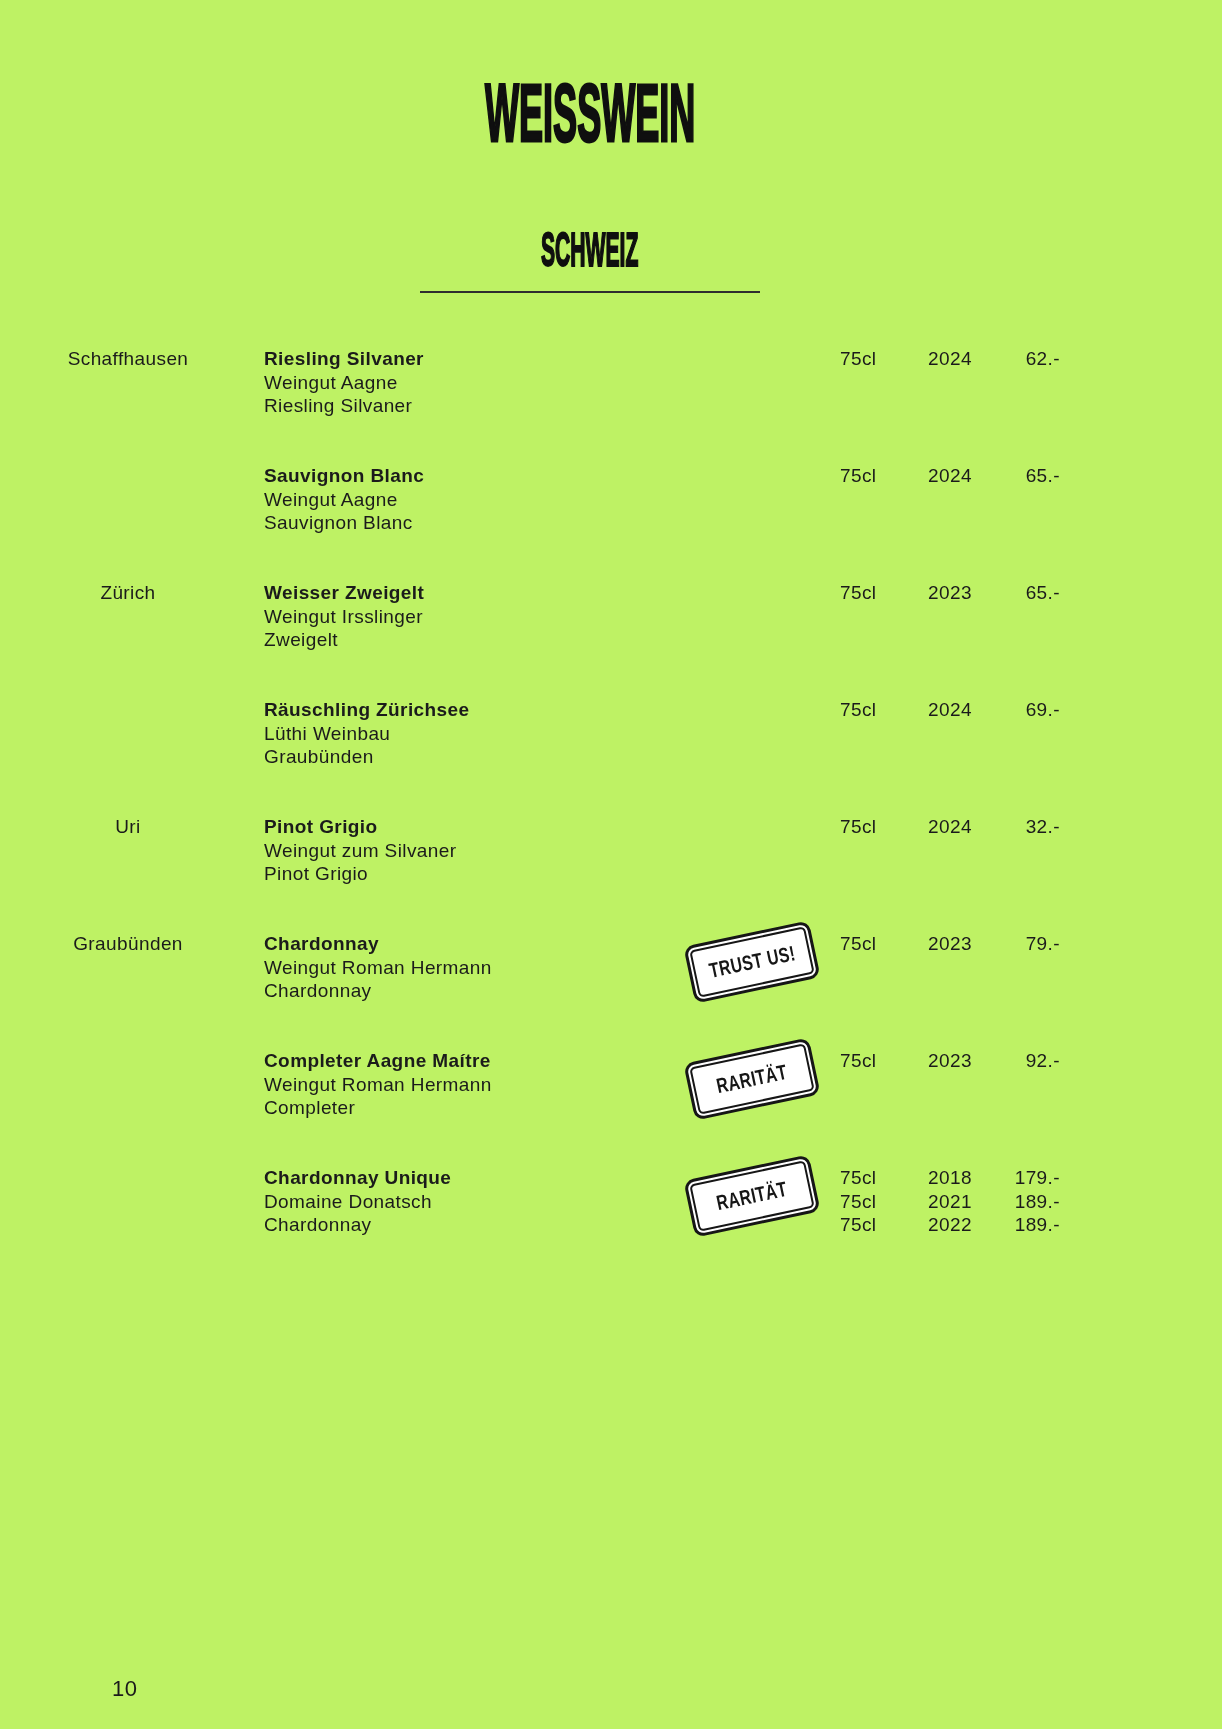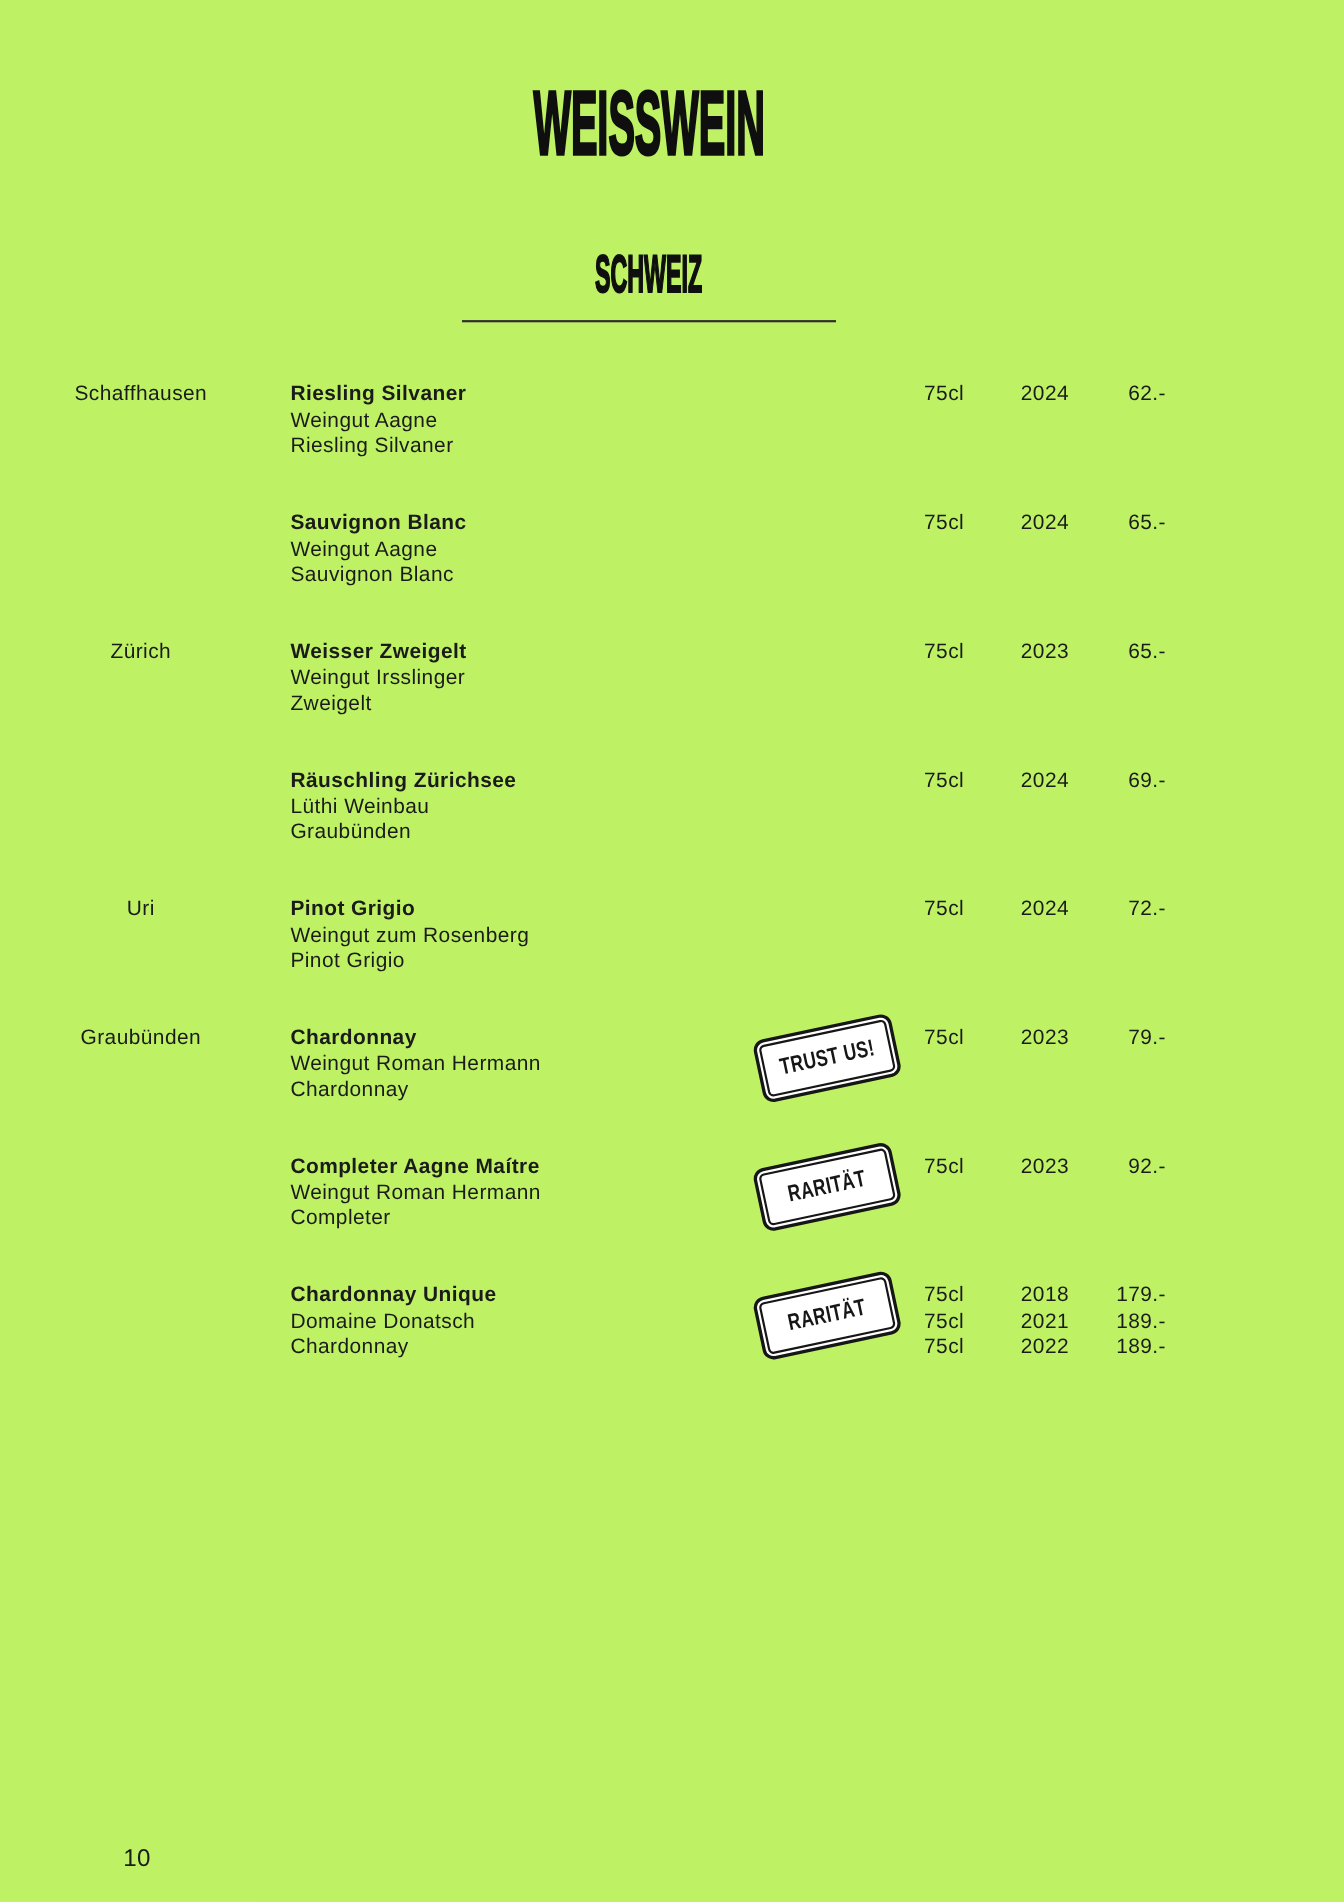--- a/index.html
+++ b/index.html
@@ -135,30 +135,30 @@
         <span class="year">2024</span>
         <span class="price">69.-</span>
       </div>
         </div>
   </div>
 
   <div class="entry" style="top: 815px;">
     <div class="region">Uri</div>
     <div class="wine">
       <div class="name">Pinot Grigio</div>
-      <div class="producer">Weingut zum Rosenberg</div>
+      <div class="producer">Weingut zum Silvaner</div>
       <div class="grape">Pinot Grigio</div>
     </div>
 
     <div class="vintages">
 
     <div class="vintage-row">
         <span class="size">75cl</span>
         <span class="year">2024</span>
-        <span class="price">72.-</span>
+        <span class="price">32.-</span>
       </div>
         </div>
   </div>
 
   <div class="entry" style="top: 932px;">
     <div class="region">Graubünden</div>
     <div class="wine">
       <div class="name">Chardonnay</div>
       <div class="producer">Weingut Roman Hermann</div>
       <div class="grape">Chardonnay</div>

